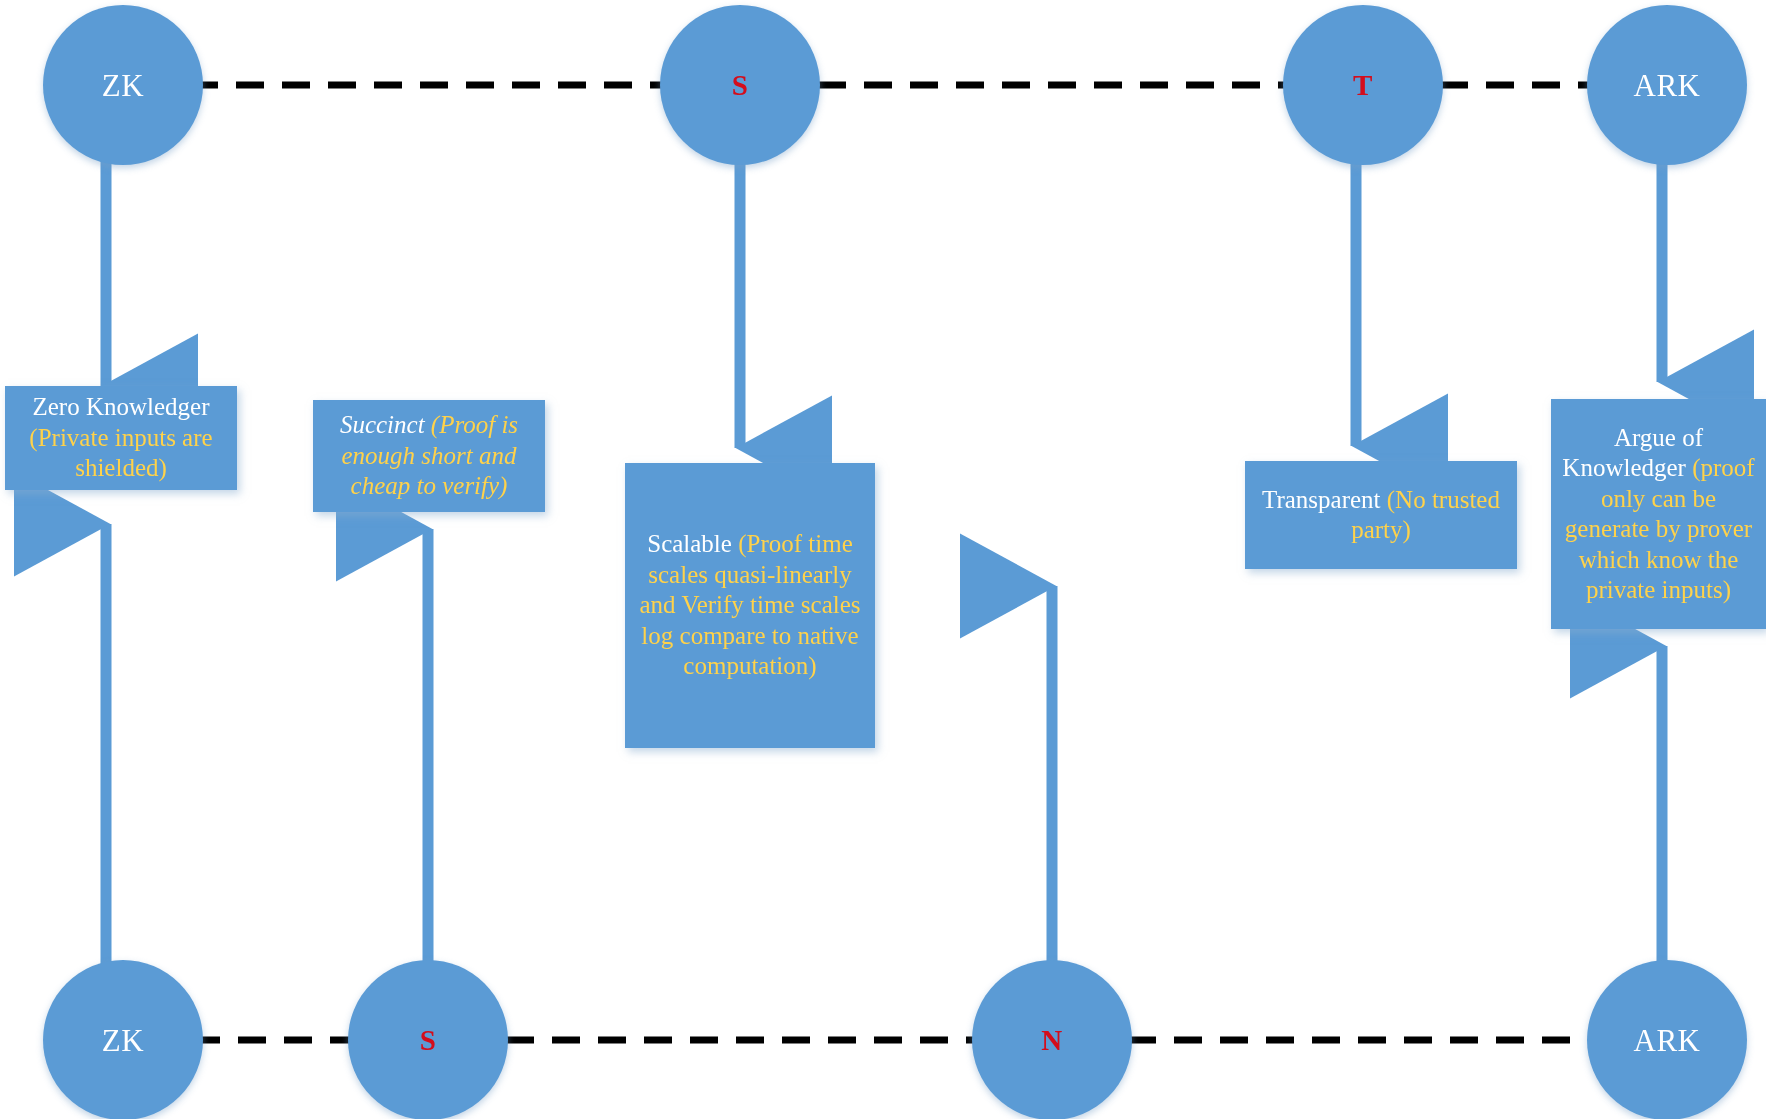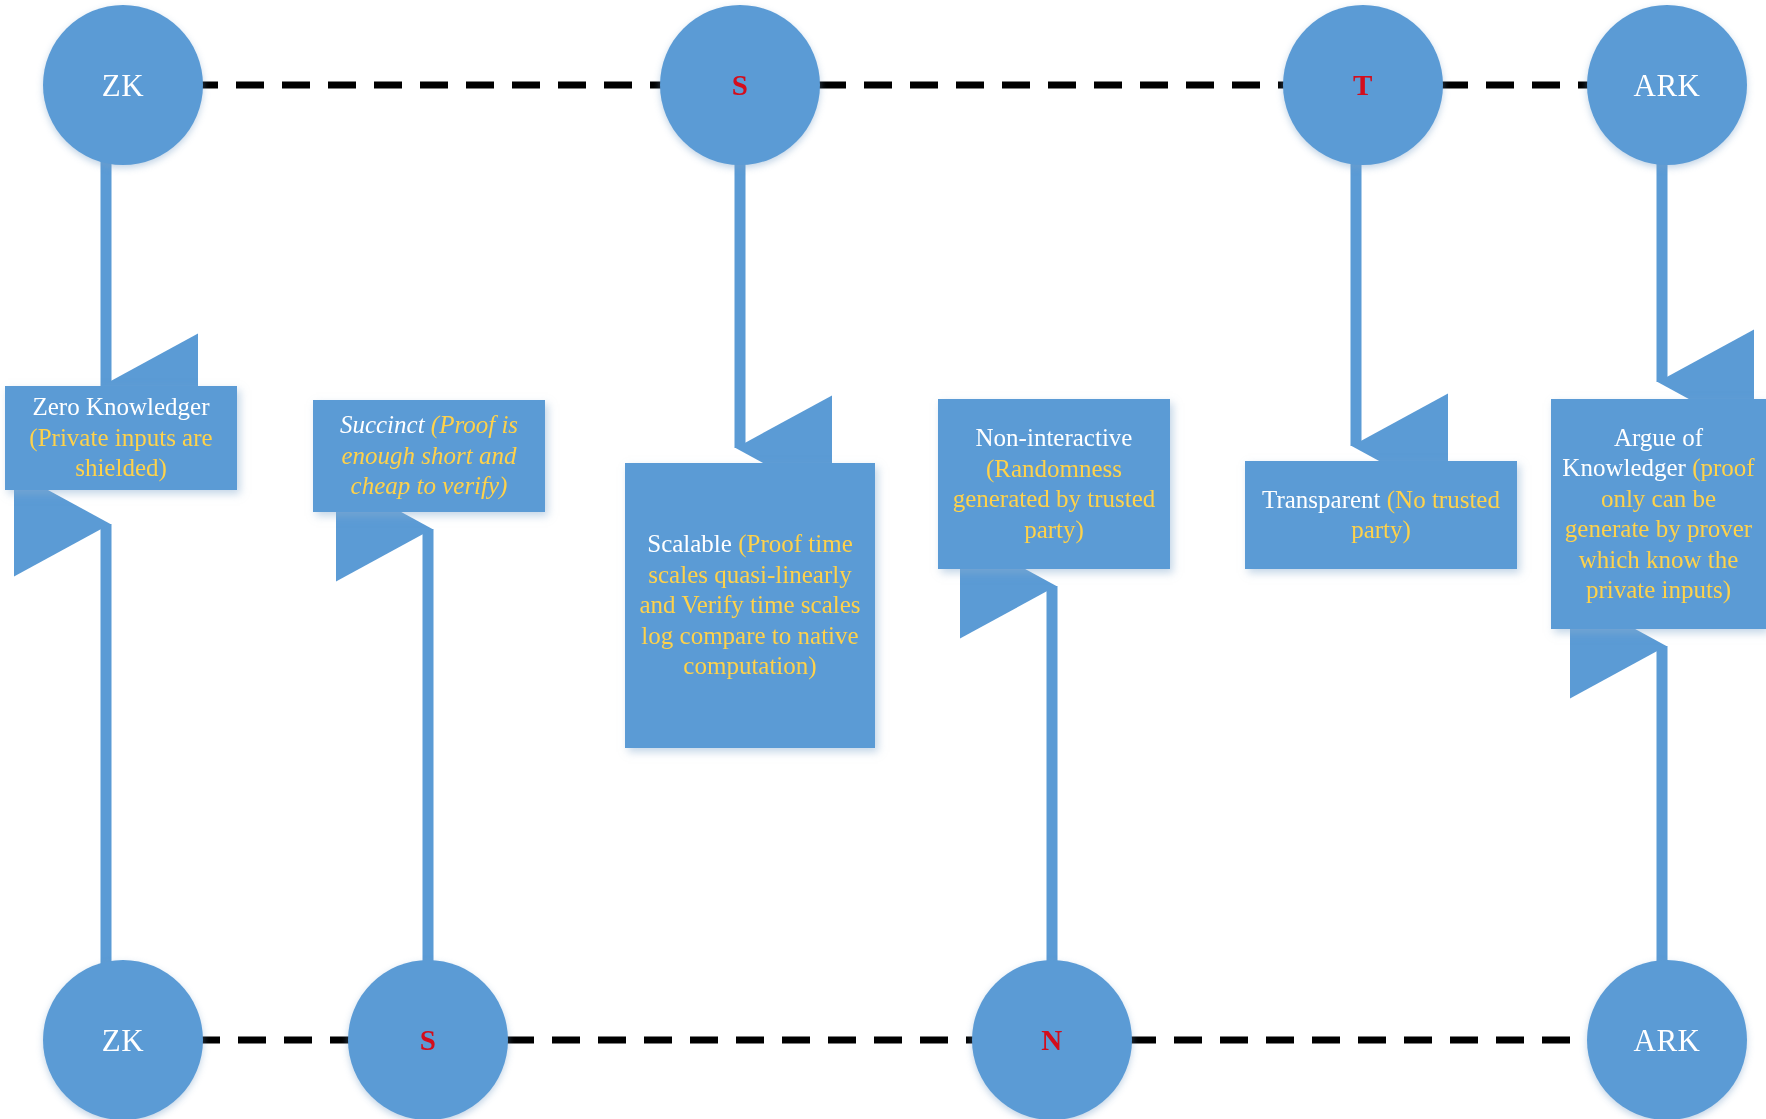--- a/index.html
+++ b/index.html
@@ -127,25 +127,20 @@
       <span class="hd">Succinct </span><span>(Proof is enough short and cheap to verify)</span>
     </div>
   </div>
 
   <div class="info-box" style="left:625px;top:463px;width:250px;height:285px;">
     <div class="info-text">
       <span class="hd">Scalable </span><span>(Proof time scales quasi-linearly and Verify time scales log compare to native computation)</span>
     </div>
   </div>
 
-  <div class="info-box" style="left:938px;top:399px;width:232px;height:170px;">
-    <div class="info-text">
-      <span class="hd">Non-interactive </span><span>(Randomness generated by trusted party)</span>
-    </div>
-  </div>
 
   <div class="info-box" style="left:1245px;top:461px;width:272px;height:108px;">
     <div class="info-text">
       <span class="hd">Transparent </span><span>(No trusted party)</span>
     </div>
   </div>
 
   <div class="info-box" style="left:1551px;top:399px;width:215px;height:230px;align-items:center;">
     <div class="info-text">
       <span class="hd">Argue of Knowledger </span><span>(proof only can be generate by prover which know the private inputs)</span>

